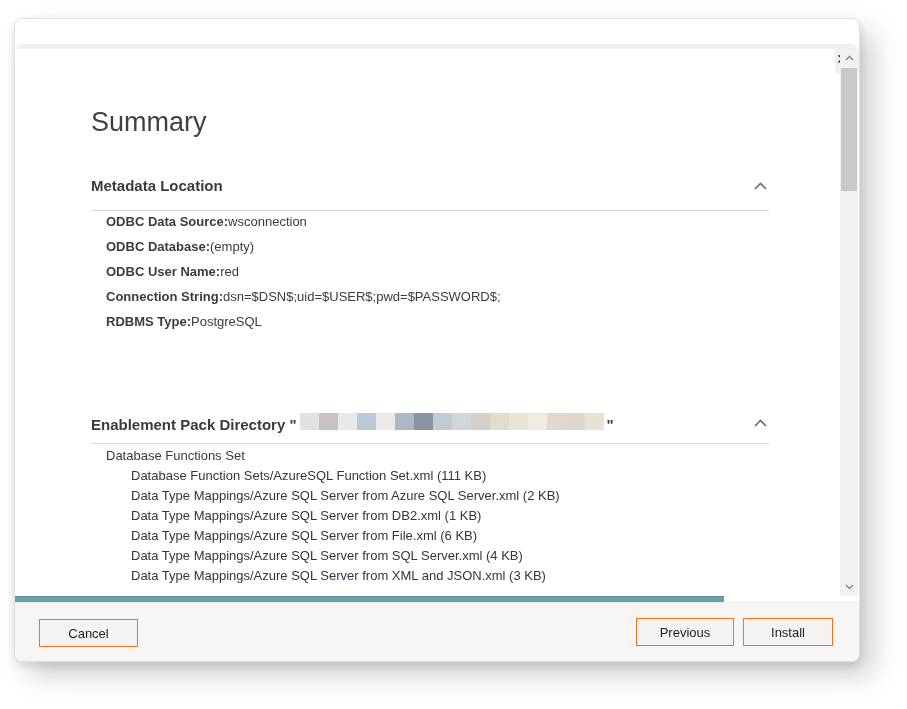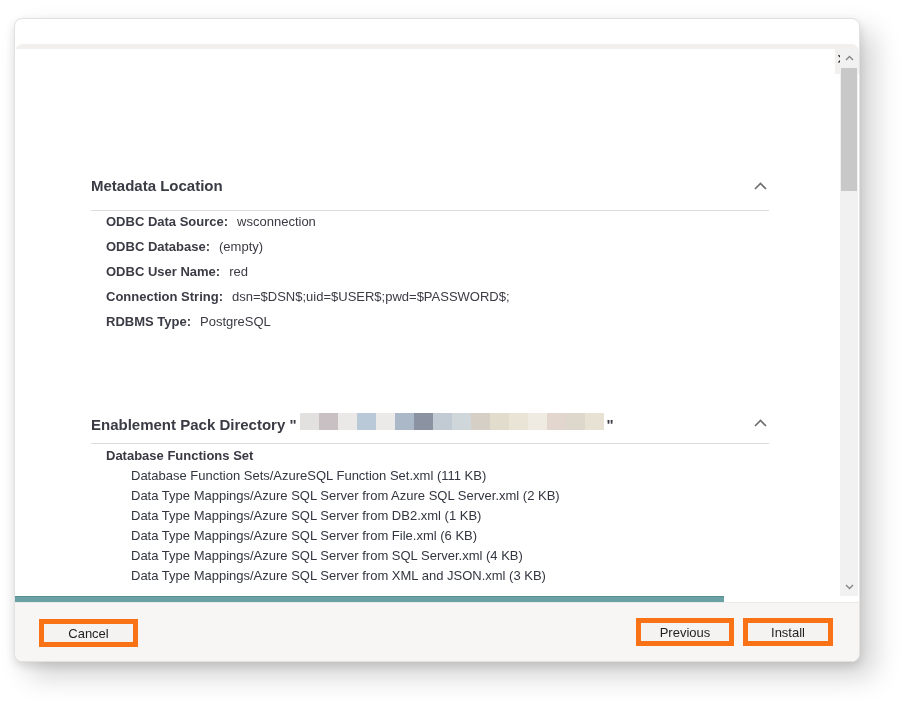--- a/index.html
+++ b/index.html
@@ -19,41 +19,41 @@
     clip-path:polygon(0 0,100% 0,0 100%);}
   
   .content{position:absolute;left:0;top:30px;width:820px;height:547px;overflow:hidden;background:#fff;}
   .page-heading{position:absolute;left:76px;top:58px;font-size:27px;font-weight:400;color:#40414b;}
   .section-header{position:absolute;left:76px;width:678px;display:flex;align-items:center;}
   .section-title{font-size:15px;font-weight:700;color:#3a3b44;display:flex;align-items:baseline;white-space:nowrap;text-align:right;}
   .chevron{margin-left:auto;width:18px;height:14px;display:flex;align-items:center;justify-content:center;}
   .divider{position:absolute;left:76px;width:678px;height:1px;background:#dddcdb;}
   .fields{position:absolute;left:91px;top:160px;font-size:13px;color:#3a3b44;}
   .field-row{height:25px;line-height:25px;white-space:nowrap;}
-  .field-label{font-weight:700;margin-right:9px;}
+  .field-label{font-weight:700;}
   
   .redacted{display:inline-flex;height:17px;margin:0 3px;vertical-align:-3px;filter:blur(.6px);}
   .redact-block{width:19px;height:17px;flex:0 0 auto;}
   
   .groups{position:absolute;left:91px;top:397px;font-size:13px;color:#333640;width:680px;}
-  .group-title{font-weight:700;line-height:20px;color:#383942;}
+  .group-title{font-weight:400;line-height:20px;color:#383942;}
   .group-title.gap{margin-top:5px;}
   .file-line{line-height:20px;padding-left:25px;white-space:nowrap;}
   
   .scrollbar{position:absolute;top:30px;right:1px;width:18px;height:547px;background:#f1f1f1;}
   .sb-arrow{position:absolute;left:0;width:18px;height:16px;display:flex;align-items:center;justify-content:center;}
   .sb-up{top:1px;} .sb-down{bottom:1px;}
   .sb-thumb{position:absolute;left:1px;top:19px;width:16px;height:123px;background:#c8c8c8;}
   
   .progress-track{position:absolute;left:0;top:577px;width:100%;height:6px;background:transparent;}
   .progress-fill{height:6px;background:#6aa1a4;border-top:1px solid #578d90;box-sizing:border-box;}
   
   .footer{position:absolute;left:0;top:583px;width:100%;height:59px;background:#f7f6f5;
     border-radius:0 0 8px 8px;border-top:1px solid #eceae9;box-sizing:border-box;}
-  .btn{position:absolute;height:28px;background:#f4f3f2;border:5px solid #f97316;
+  .btn{position:absolute;height:28px;background:#f4f3f2;border:1px solid #f97316;
     font-size:13px;color:#1f1f1f;display:flex;align-items:center;justify-content:center;box-sizing:border-box;}
   .btn-cancel{left:24px;top:16px;width:99px;}
   .btn-previous{left:621px;top:15px;width:98px;}
   .btn-install{left:728px;top:15px;width:90px;}
 </style>
 </head>
 <body>
 
 <div class="window">
 
@@ -64,20 +64,21 @@
       <path d="M9 6 L16 1 L11 9 Z" fill="#8e1a22"></path>
     </svg>
     <span class="title">Red Setup Wizard</span>
     <div class="close-btn">✕</div>
   </div>
 
   <div class="red-triangle"></div>
 
   <div class="content">
 
+    <div class="page-heading">Summary</div>
 
     <div class="section-header" style="top:128px;">
       <span class="section-title">Metadata Location</span>
       <span class="chevron">
         <svg width="13" height="8" viewBox="0 0 13 8">
             <path d="M1 7 L6.5 1.5 L12 7" fill="none" stroke="#6e6e6e" stroke-width="1.7"></path>
           </svg>
       </span>
     </div>
     <div class="divider" style="top:161px;"></div>

